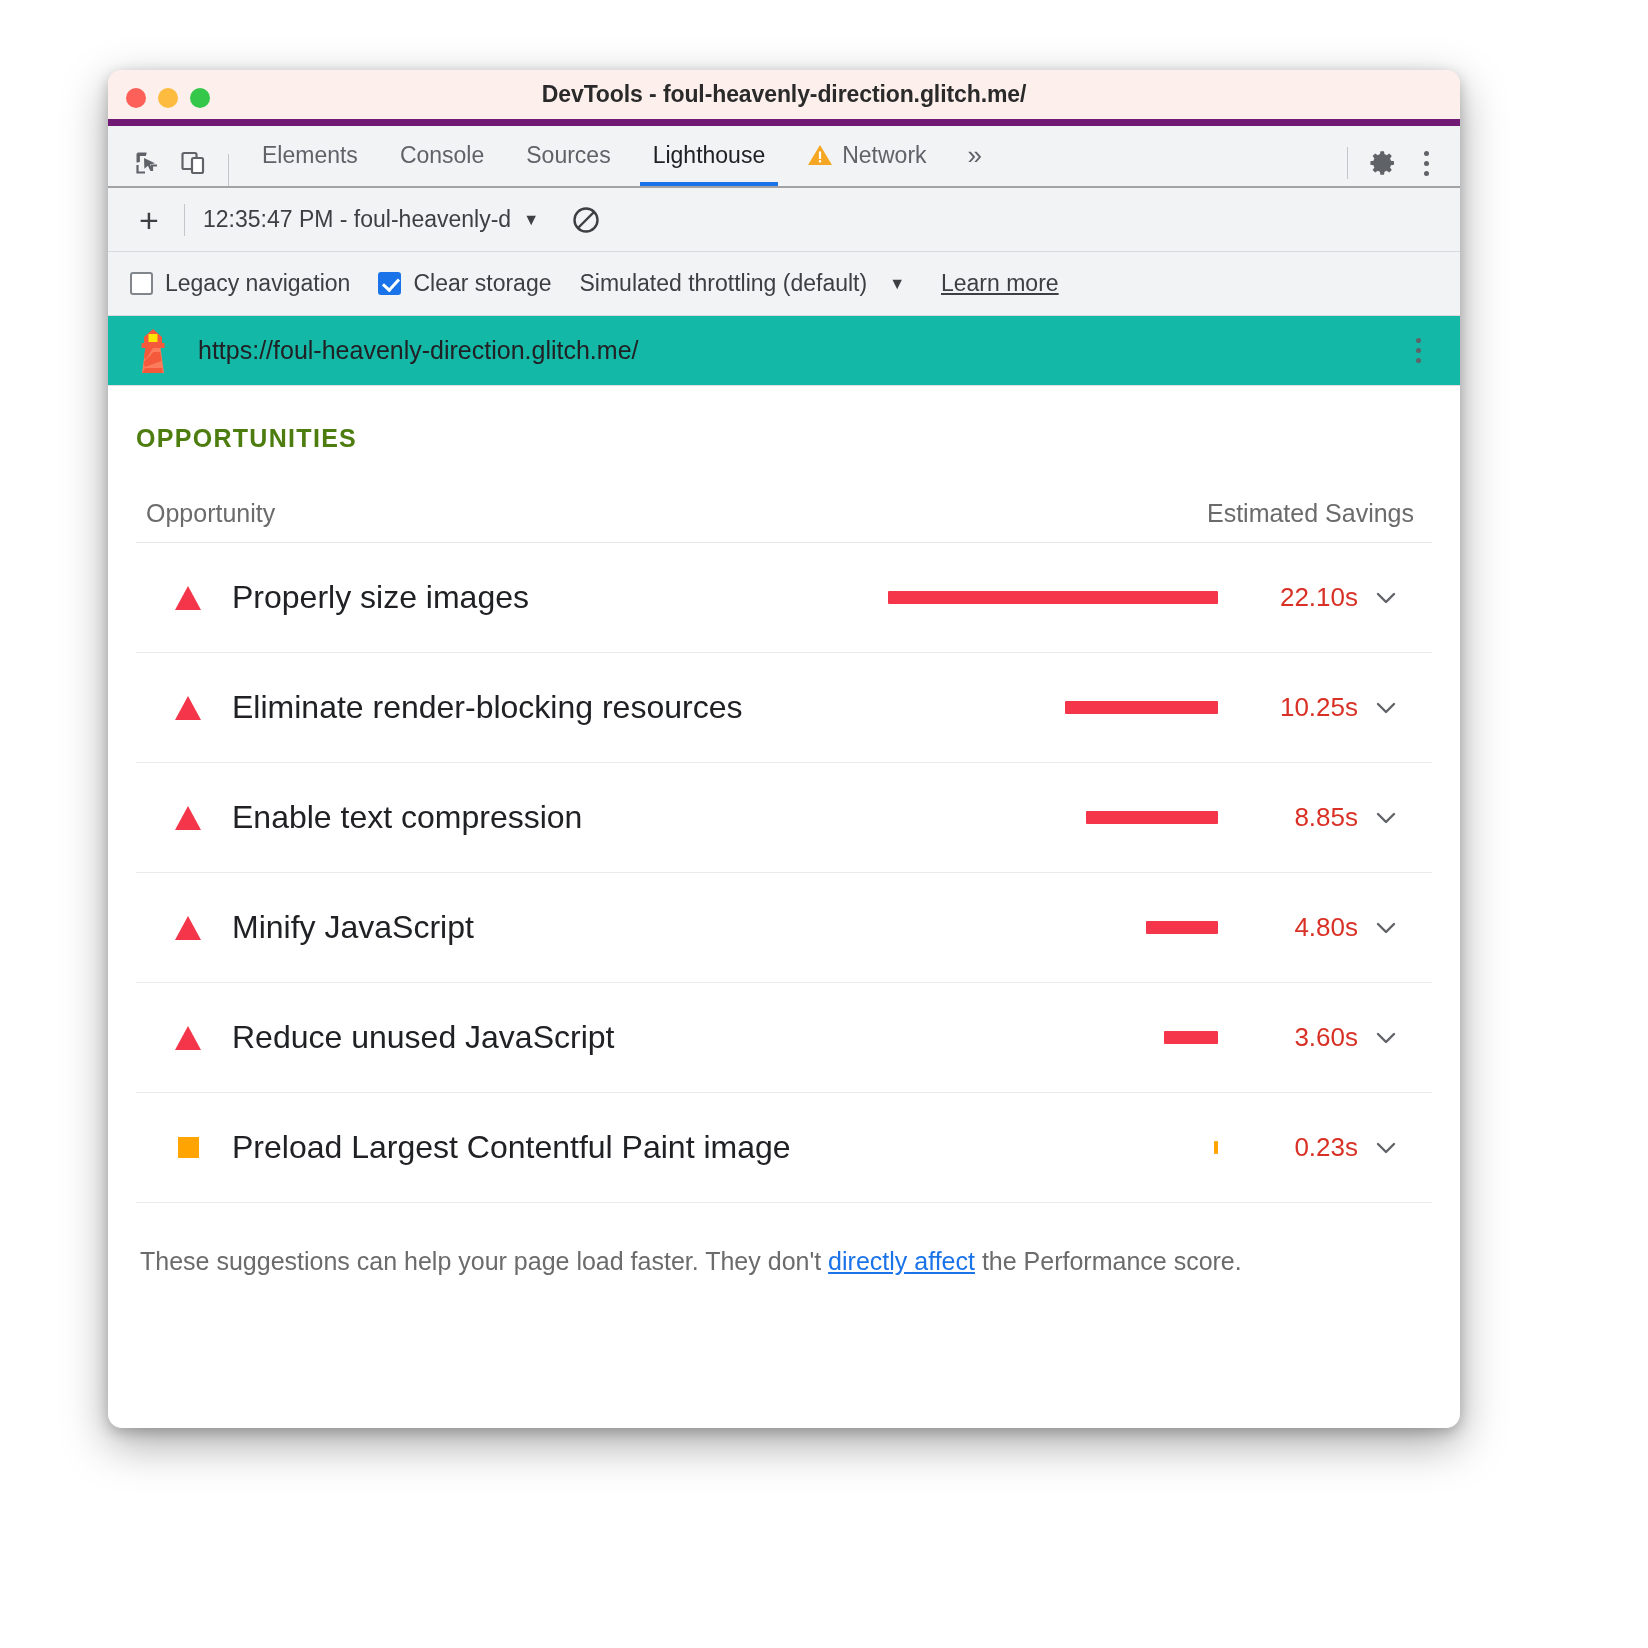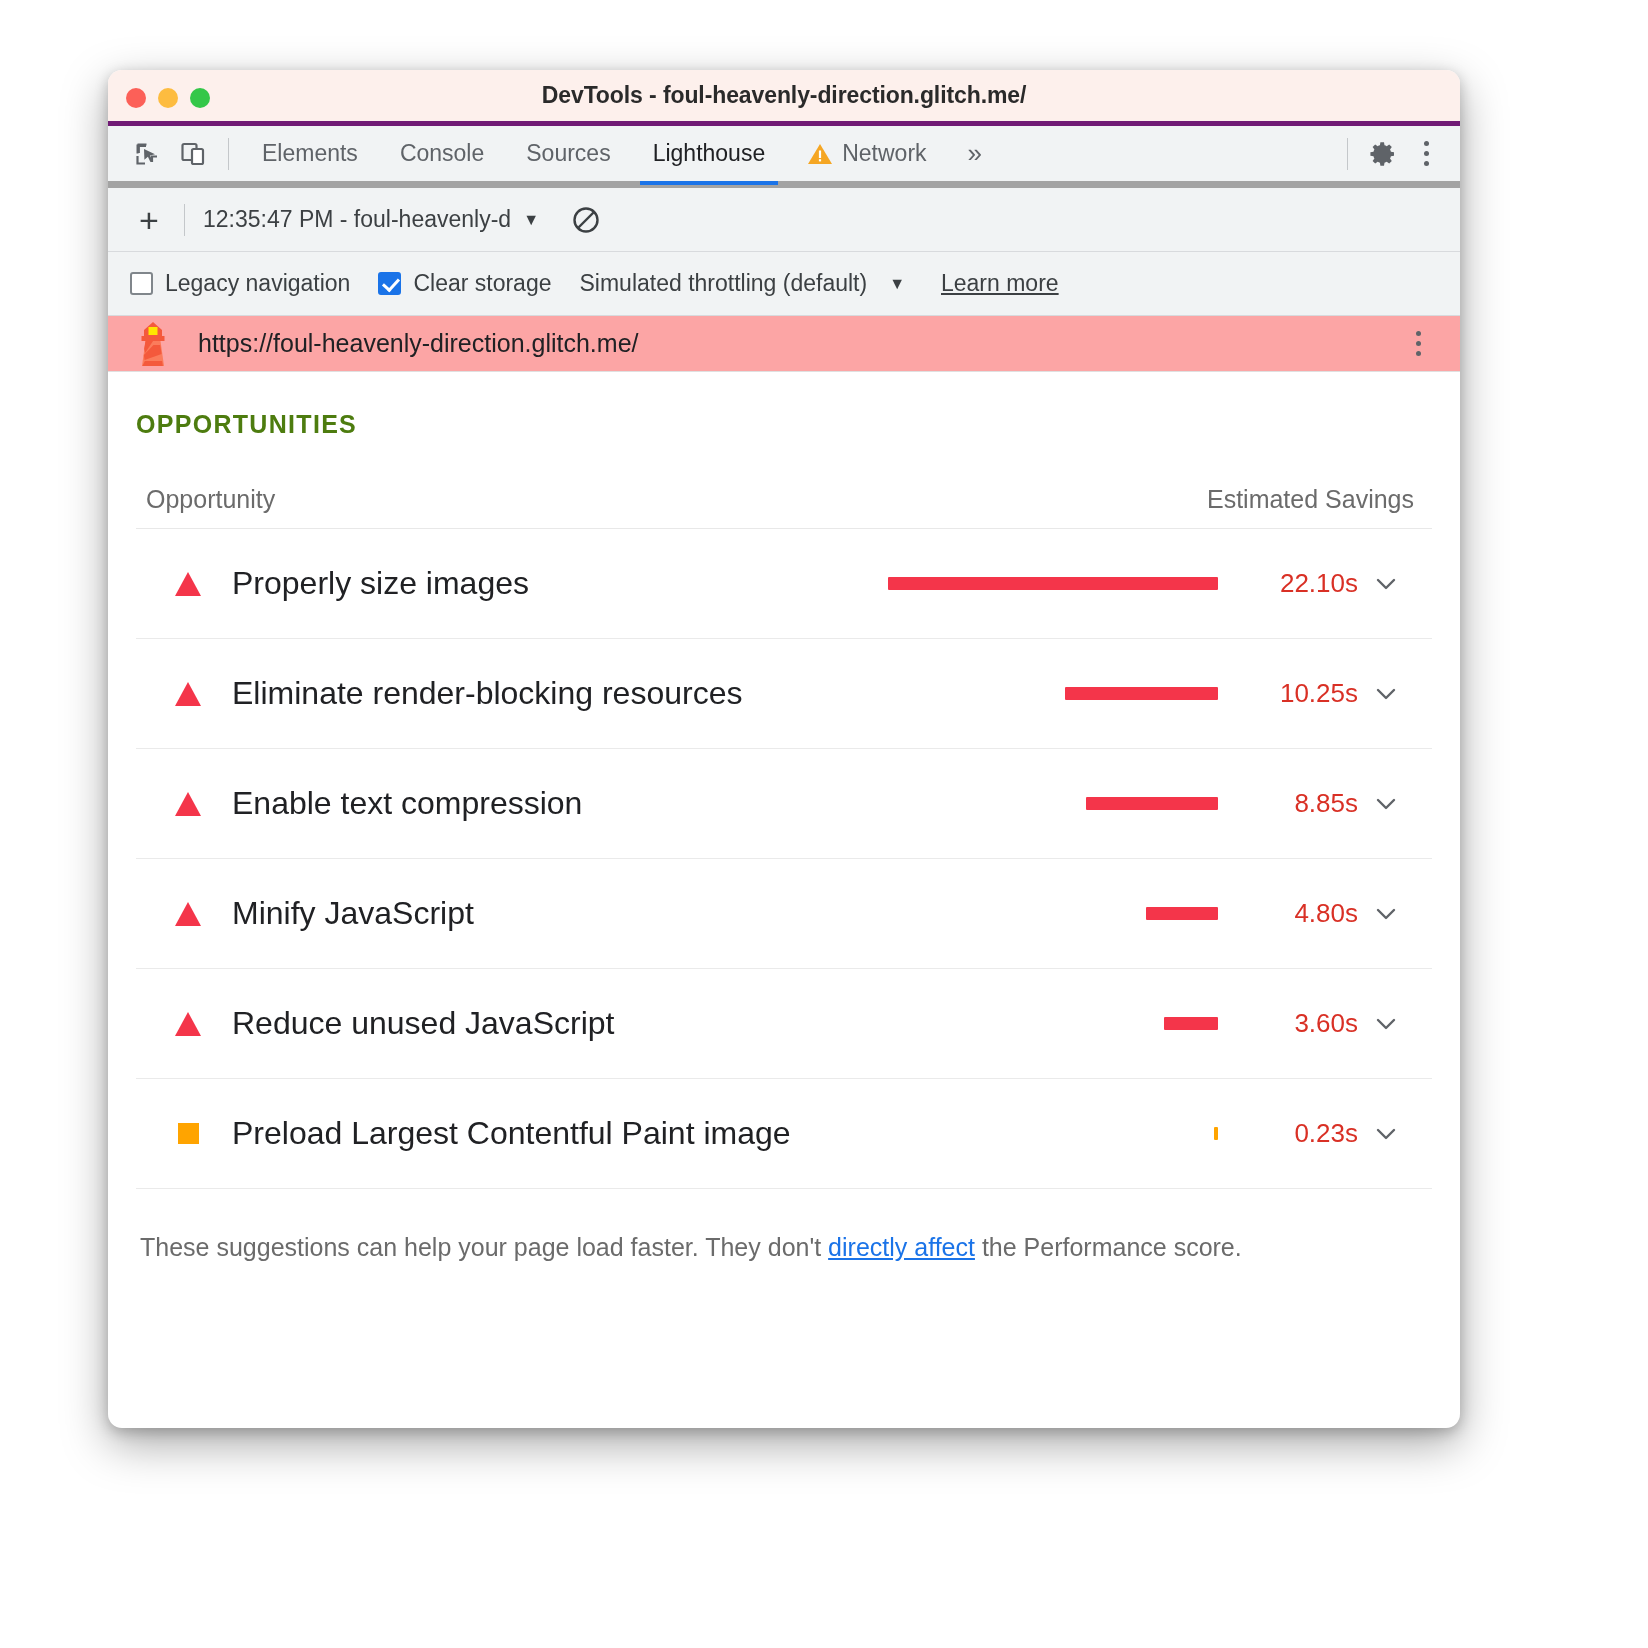--- a/index.html
+++ b/index.html
@@ -24,21 +24,21 @@
     border-radius: 14px;
     box-shadow: 0 16px 46px rgba(0,0,0,0.34), 0 4px 14px rgba(0,0,0,0.22);
     overflow: hidden;
   }
 
   
   #titlebar {
     position: relative;
     height: 56px;
     background: #fdf0ec;
-    border-bottom: 5px solid #701a75;
+    border-bottom: 7px solid #701a75;
     display: flex;
     align-items: center;
   }
   .traffic {
     position: absolute; left: 18px; top: 18px;
     display: flex; gap: 12px;
   }
   .light { width: 20px; height: 20px; border-radius: 50%; }
   .light.red { background: #fc6058; }
   .light.yellow { background: #fdbc40; }
@@ -50,23 +50,23 @@
     font-weight: bold;
     color: #2a2a2a;
     letter-spacing: -0.1px;
   }
 
   
   #tabbar {
     position: relative;
     height: 62px;
     background: #f1f3f4;
-    border-bottom: 7px solid #a3a3a3;
-    display: flex;
-    align-items: center;
+    border-bottom: 2px solid #a3a3a3;
+    display: flex;
+    align-items: flex-end;
     padding-left: 16px;
   }
   .tb-icon-btn {
     width: 46px; height: 46px;
     display: flex; align-items: center; justify-content: center;
     border-radius: 4px;
   }
   .tb-sep {
     width: 1px; height: 32px;
     background: #c4c7ca;
@@ -186,22 +186,22 @@
     white-space: nowrap;
   }
   #learn-more {
     font-size: 23px; color: #3c4043;
     text-decoration: underline;
     white-space: nowrap;
   }
 
   
   #urlbar {
-    height: 56px;
-    background: #fca5a5;
+    height: 70px;
+    background: #14b8a6;
     border-bottom: 1px solid #e0e0e0;
     display: flex;
     align-items: center;
     padding: 0 22px 0 24px;
   }
   #lh-icon { width: 42px; height: 48px; flex: 0 0 auto; }
   #url-text {
     font-size: 25px; color: #202124;
     margin-left: 24px;
     white-space: nowrap;

